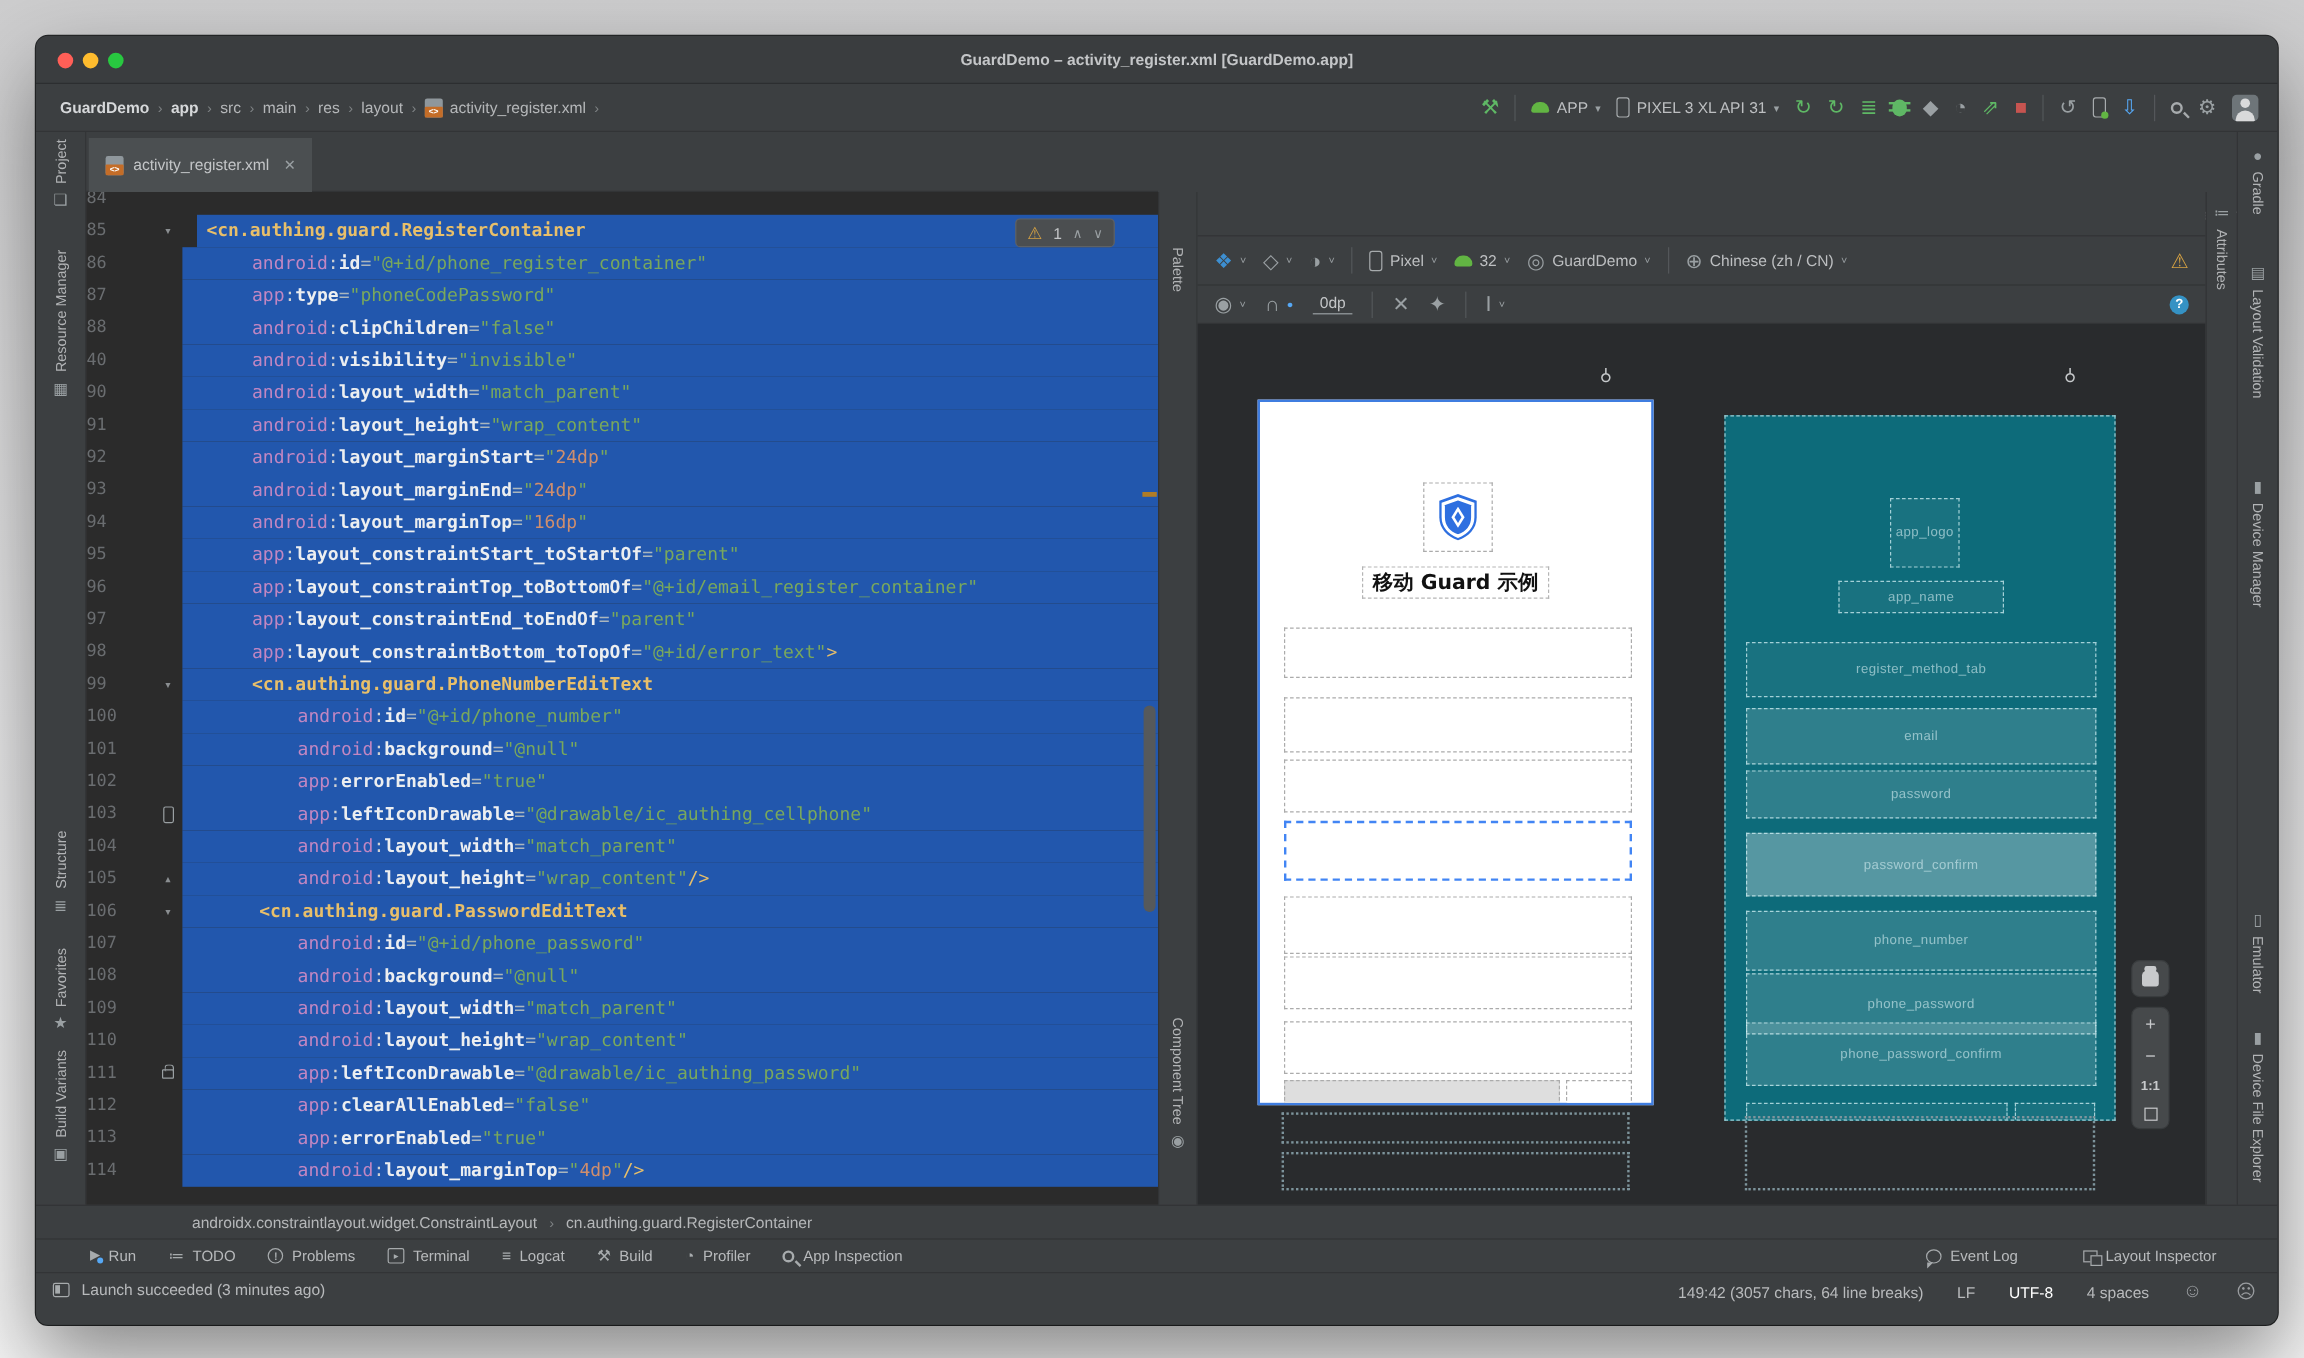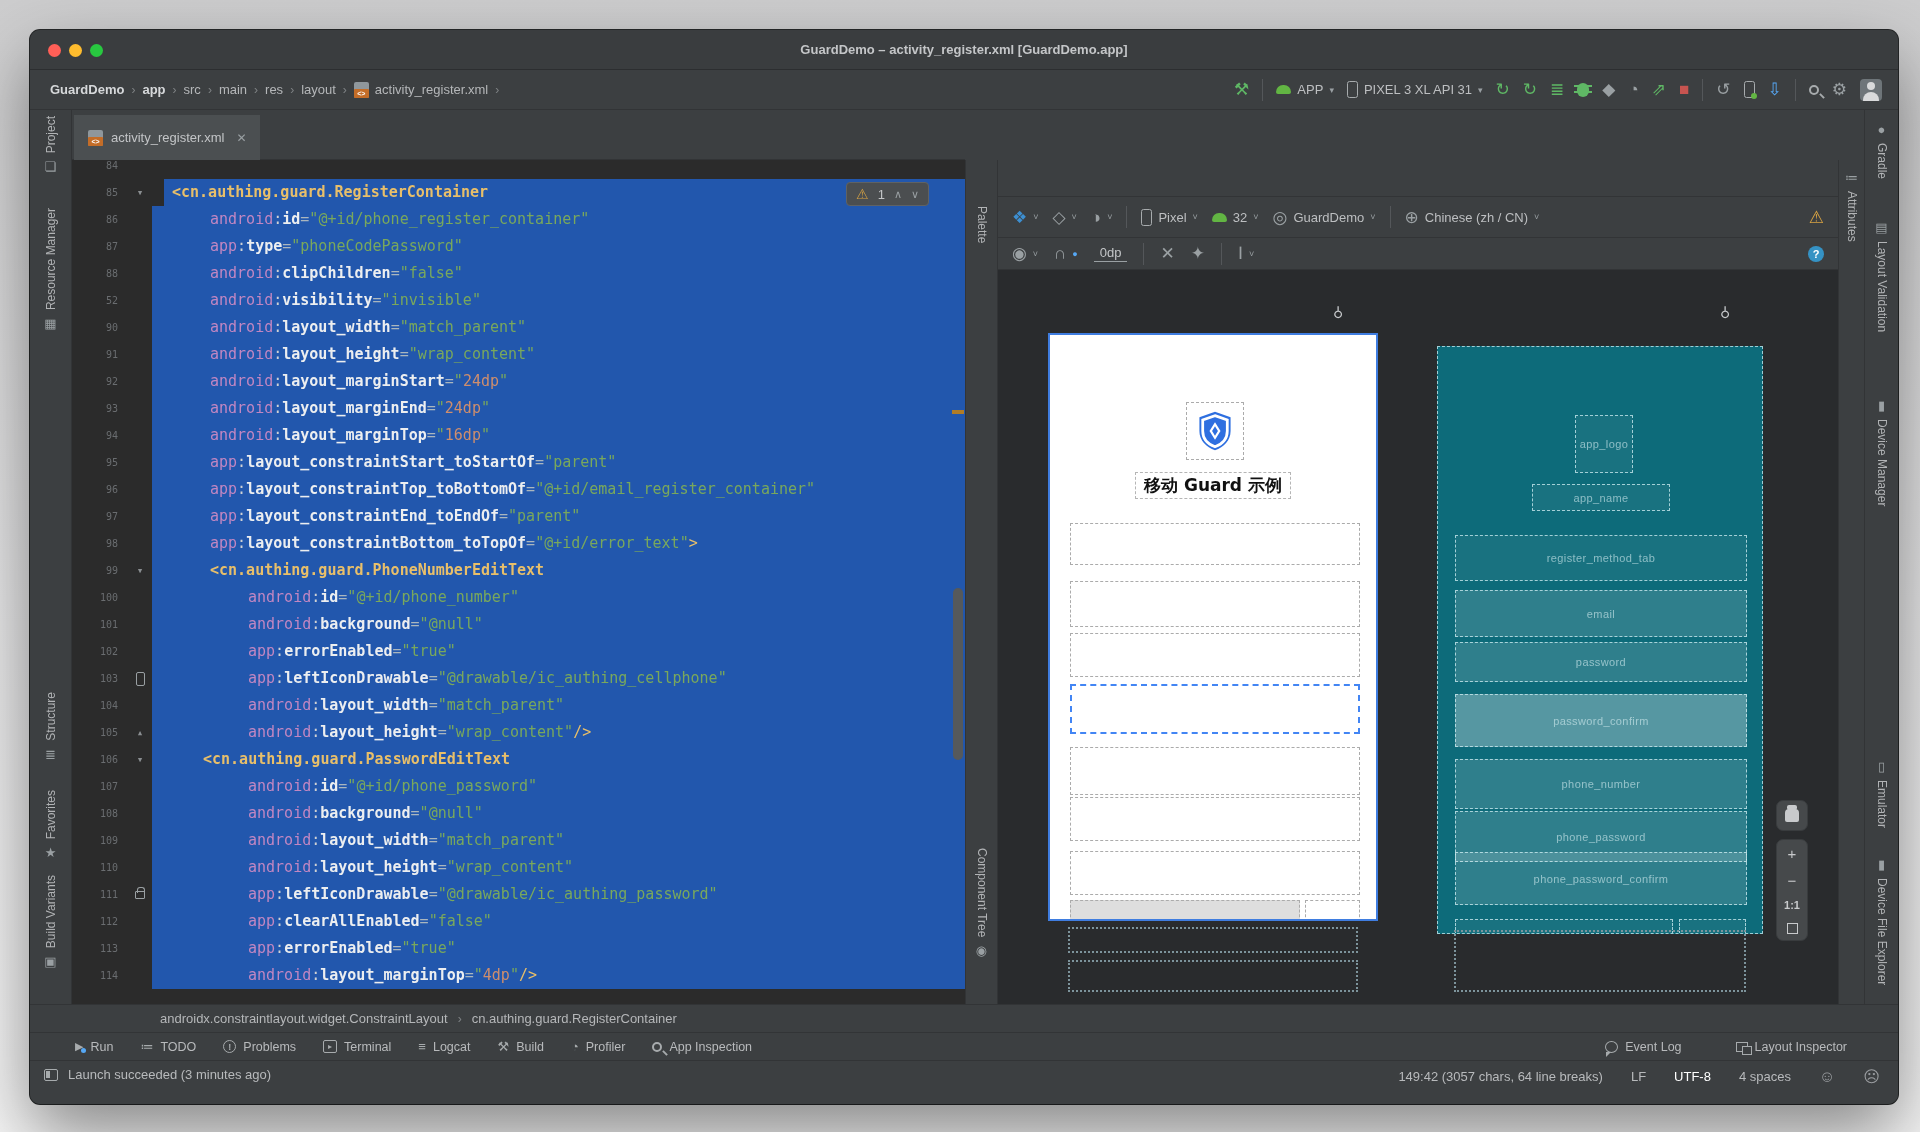--- a/index.html
+++ b/index.html
@@ -63,21 +63,21 @@
   
   #viewmodes { right:22px; top:135px; height:27px; display:flex; align-items:center; gap:4px; font-size:13px; color:#c3c5c7; }
   .vm { display:flex; align-items:center; gap:6px; padding:4px 9px; border-radius:4px; }
   .vm.active { background:#2d4c6e; color:#dfe1e3; }
   .vm .gi { font-size:13px; }
 
   
   #editor { left:42px; top:130px; width:893px; height:844px; background:#2b2b2b; overflow:hidden; }
   #code-lines { position:absolute; left:0; top:-8px; width:100%; }
   .cl { display:flex; height:27px; line-height:27px; font-family:"DejaVu Sans Mono", monospace; font-size:15px; white-space:pre; }
-  .ln { width:56px; flex:0 0 56px; text-align:right; padding-right:10px; color:#6a6d70; font-size:10px; }
+  .ln { width:56px; flex:0 0 56px; padding-right:10px; color:#6a6d70; font-size:14px; }
   .gut { width:24px; flex:0 0 24px; display:flex; align-items:center; justify-content:center; }
   .ct { flex:1 1 auto; min-width:0; }
   .cl.sel .ct { background:#2257ad; }
   .cl.selstart .ct { background:linear-gradient(90deg, transparent 0 12px, #2257ad 12px); }
   .tk-tag { color:#e8bf6a; font-weight:bold; }
   .tk-ns { color:#c287c2; }
   .tk-pc { color:#d0d2d4; }
   .tk-attr { color:#eceef0; font-weight:bold; }
   .tk-eq { color:#aab6be; }
   .tk-q, .tk-val { color:#79a85c; }
@@ -277,38 +277,38 @@
       </span>
     </div>
 
   <div id="editor" class="abs">
     <div id="code-lines">
         <div class="cl"><span class="ln">84</span><span class="gut"></span><span class="ct" style="padding-left: 20px;"></span></div>
         <div class="cl selstart"><span class="ln">85</span><span class="gut"><span class="g-fold">▾</span></span><span class="ct" style="padding-left: 20px;"><span class="tk-tag">&lt;cn.authing.guard.RegisterContainer</span></span></div>
         <div class="cl sel"><span class="ln">86</span><span class="gut"></span><span class="ct" style="padding-left: 58px;"><span class="tk-ns">android</span><span class="tk-pc">:</span><span class="tk-attr">id</span><span class="tk-eq">=</span><span class="tk-q">"</span><span class="tk-val">@+id/phone_register_container</span><span class="tk-q">"</span></span></div>
         <div class="cl sel"><span class="ln">87</span><span class="gut"></span><span class="ct" style="padding-left: 58px;"><span class="tk-ns">app</span><span class="tk-pc">:</span><span class="tk-attr">type</span><span class="tk-eq">=</span><span class="tk-q">"</span><span class="tk-val">phoneCodePassword</span><span class="tk-q">"</span></span></div>
         <div class="cl sel"><span class="ln">88</span><span class="gut"></span><span class="ct" style="padding-left: 58px;"><span class="tk-ns">android</span><span class="tk-pc">:</span><span class="tk-attr">clipChildren</span><span class="tk-eq">=</span><span class="tk-q">"</span><span class="tk-val">false</span><span class="tk-q">"</span></span></div>
-        <div class="cl sel"><span class="ln">52</span><span class="gut"></span><span class="ct" style="padding-left: 58px;"><span class="tk-ns">android</span><span class="tk-pc">:</span><span class="tk-attr">visibility</span><span class="tk-eq">=</span><span class="tk-q">"</span><span class="tk-val">invisible</span><span class="tk-q">"</span></span></div>
+        <div class="cl sel"><span class="ln">40</span><span class="gut"></span><span class="ct" style="padding-left: 58px;"><span class="tk-ns">android</span><span class="tk-pc">:</span><span class="tk-attr">visibility</span><span class="tk-eq">=</span><span class="tk-q">"</span><span class="tk-val">invisible</span><span class="tk-q">"</span></span></div>
         <div class="cl sel"><span class="ln">90</span><span class="gut"></span><span class="ct" style="padding-left: 58px;"><span class="tk-ns">android</span><span class="tk-pc">:</span><span class="tk-attr">layout_width</span><span class="tk-eq">=</span><span class="tk-q">"</span><span class="tk-val">match_parent</span><span class="tk-q">"</span></span></div>
         <div class="cl sel"><span class="ln">91</span><span class="gut"></span><span class="ct" style="padding-left: 58px;"><span class="tk-ns">android</span><span class="tk-pc">:</span><span class="tk-attr">layout_height</span><span class="tk-eq">=</span><span class="tk-q">"</span><span class="tk-val">wrap_content</span><span class="tk-q">"</span></span></div>
         <div class="cl sel"><span class="ln">92</span><span class="gut"></span><span class="ct" style="padding-left: 58px;"><span class="tk-ns">android</span><span class="tk-pc">:</span><span class="tk-attr">layout_marginStart</span><span class="tk-eq">=</span><span class="tk-q">"</span><span class="tk-dim">24dp</span><span class="tk-q">"</span></span></div>
         <div class="cl sel"><span class="ln">93</span><span class="gut"></span><span class="ct" style="padding-left: 58px;"><span class="tk-ns">android</span><span class="tk-pc">:</span><span class="tk-attr">layout_marginEnd</span><span class="tk-eq">=</span><span class="tk-q">"</span><span class="tk-dim">24dp</span><span class="tk-q">"</span></span></div>
         <div class="cl sel"><span class="ln">94</span><span class="gut"></span><span class="ct" style="padding-left: 58px;"><span class="tk-ns">android</span><span class="tk-pc">:</span><span class="tk-attr">layout_marginTop</span><span class="tk-eq">=</span><span class="tk-q">"</span><span class="tk-dim">16dp</span><span class="tk-q">"</span></span></div>
         <div class="cl sel"><span class="ln">95</span><span class="gut"></span><span class="ct" style="padding-left: 58px;"><span class="tk-ns">app</span><span class="tk-pc">:</span><span class="tk-attr">layout_constraintStart_toStartOf</span><span class="tk-eq">=</span><span class="tk-q">"</span><span class="tk-val">parent</span><span class="tk-q">"</span></span></div>
         <div class="cl sel"><span class="ln">96</span><span class="gut"></span><span class="ct" style="padding-left: 58px;"><span class="tk-ns">app</span><span class="tk-pc">:</span><span class="tk-attr">layout_constraintTop_toBottomOf</span><span class="tk-eq">=</span><span class="tk-q">"</span><span class="tk-val">@+id/email_register_container</span><span class="tk-q">"</span></span></div>
         <div class="cl sel"><span class="ln">97</span><span class="gut"></span><span class="ct" style="padding-left: 58px;"><span class="tk-ns">app</span><span class="tk-pc">:</span><span class="tk-attr">layout_constraintEnd_toEndOf</span><span class="tk-eq">=</span><span class="tk-q">"</span><span class="tk-val">parent</span><span class="tk-q">"</span></span></div>
         <div class="cl sel"><span class="ln">98</span><span class="gut"></span><span class="ct" style="padding-left: 58px;"><span class="tk-ns">app</span><span class="tk-pc">:</span><span class="tk-attr">layout_constraintBottom_toTopOf</span><span class="tk-eq">=</span><span class="tk-q">"</span><span class="tk-val">@+id/error_text</span><span class="tk-q">"</span><span class="tk-close">&gt;</span></span></div>
         <div class="cl sel"><span class="ln">99</span><span class="gut"><span class="g-fold">▾</span></span><span class="ct" style="padding-left: 58px;"><span class="tk-tag">&lt;cn.authing.guard.PhoneNumberEditText</span></span></div>
         <div class="cl sel"><span class="ln">100</span><span class="gut"></span><span class="ct" style="padding-left: 96px;"><span class="tk-ns">android</span><span class="tk-pc">:</span><span class="tk-attr">id</span><span class="tk-eq">=</span><span class="tk-q">"</span><span class="tk-val">@+id/phone_number</span><span class="tk-q">"</span></span></div>
         <div class="cl sel"><span class="ln">101</span><span class="gut"></span><span class="ct" style="padding-left: 96px;"><span class="tk-ns">android</span><span class="tk-pc">:</span><span class="tk-attr">background</span><span class="tk-eq">=</span><span class="tk-q">"</span><span class="tk-val">@null</span><span class="tk-q">"</span></span></div>
         <div class="cl sel"><span class="ln">102</span><span class="gut"></span><span class="ct" style="padding-left: 96px;"><span class="tk-ns">app</span><span class="tk-pc">:</span><span class="tk-attr">errorEnabled</span><span class="tk-eq">=</span><span class="tk-q">"</span><span class="tk-val">true</span><span class="tk-q">"</span></span></div>
         <div class="cl sel"><span class="ln">103</span><span class="gut"><span class="g-phone"></span></span><span class="ct" style="padding-left: 96px;"><span class="tk-ns">app</span><span class="tk-pc">:</span><span class="tk-attr">leftIconDrawable</span><span class="tk-eq">=</span><span class="tk-q">"</span><span class="tk-val">@drawable/ic_authing_cellphone</span><span class="tk-q">"</span></span></div>
         <div class="cl sel"><span class="ln">104</span><span class="gut"></span><span class="ct" style="padding-left: 96px;"><span class="tk-ns">android</span><span class="tk-pc">:</span><span class="tk-attr">layout_width</span><span class="tk-eq">=</span><span class="tk-q">"</span><span class="tk-val">match_parent</span><span class="tk-q">"</span></span></div>
         <div class="cl sel"><span class="ln">105</span><span class="gut"><span class="g-foldend">▴</span></span><span class="ct" style="padding-left: 96px;"><span class="tk-ns">android</span><span class="tk-pc">:</span><span class="tk-attr">layout_height</span><span class="tk-eq">=</span><span class="tk-q">"</span><span class="tk-val">wrap_content</span><span class="tk-q">"</span><span class="tk-close">/&gt;</span></span></div>
-        <div class="cl sel"><span class="ln">106</span><span class="gut"><span class="g-fold">▾</span></span><span class="ct" style="padding-left: 51px;"><span class="tk-tag">&lt;cn.authing.guard.PasswordEditText</span></span></div>
+        <div class="cl sel"><span class="ln">106</span><span class="gut"><span class="g-fold">▾</span></span><span class="ct" style="padding-left: 64px;"><span class="tk-tag">&lt;cn.authing.guard.PasswordEditText</span></span></div>
         <div class="cl sel"><span class="ln">107</span><span class="gut"></span><span class="ct" style="padding-left: 96px;"><span class="tk-ns">android</span><span class="tk-pc">:</span><span class="tk-attr">id</span><span class="tk-eq">=</span><span class="tk-q">"</span><span class="tk-val">@+id/phone_password</span><span class="tk-q">"</span></span></div>
         <div class="cl sel"><span class="ln">108</span><span class="gut"></span><span class="ct" style="padding-left: 96px;"><span class="tk-ns">android</span><span class="tk-pc">:</span><span class="tk-attr">background</span><span class="tk-eq">=</span><span class="tk-q">"</span><span class="tk-val">@null</span><span class="tk-q">"</span></span></div>
         <div class="cl sel"><span class="ln">109</span><span class="gut"></span><span class="ct" style="padding-left: 96px;"><span class="tk-ns">android</span><span class="tk-pc">:</span><span class="tk-attr">layout_width</span><span class="tk-eq">=</span><span class="tk-q">"</span><span class="tk-val">match_parent</span><span class="tk-q">"</span></span></div>
         <div class="cl sel"><span class="ln">110</span><span class="gut"></span><span class="ct" style="padding-left: 96px;"><span class="tk-ns">android</span><span class="tk-pc">:</span><span class="tk-attr">layout_height</span><span class="tk-eq">=</span><span class="tk-q">"</span><span class="tk-val">wrap_content</span><span class="tk-q">"</span></span></div>
         <div class="cl sel"><span class="ln">111</span><span class="gut"><span class="g-lock"></span></span><span class="ct" style="padding-left: 96px;"><span class="tk-ns">app</span><span class="tk-pc">:</span><span class="tk-attr">leftIconDrawable</span><span class="tk-eq">=</span><span class="tk-q">"</span><span class="tk-val">@drawable/ic_authing_password</span><span class="tk-q">"</span></span></div>
         <div class="cl sel"><span class="ln">112</span><span class="gut"></span><span class="ct" style="padding-left: 96px;"><span class="tk-ns">app</span><span class="tk-pc">:</span><span class="tk-attr">clearAllEnabled</span><span class="tk-eq">=</span><span class="tk-q">"</span><span class="tk-val">false</span><span class="tk-q">"</span></span></div>
         <div class="cl sel"><span class="ln">113</span><span class="gut"></span><span class="ct" style="padding-left: 96px;"><span class="tk-ns">app</span><span class="tk-pc">:</span><span class="tk-attr">errorEnabled</span><span class="tk-eq">=</span><span class="tk-q">"</span><span class="tk-val">true</span><span class="tk-q">"</span></span></div>
         <div class="cl sel"><span class="ln">114</span><span class="gut"></span><span class="ct" style="padding-left: 96px;"><span class="tk-ns">android</span><span class="tk-pc">:</span><span class="tk-attr">layout_marginTop</span><span class="tk-eq">=</span><span class="tk-q">"</span><span class="tk-dim">4dp</span><span class="tk-q">"</span><span class="tk-close">/&gt;</span></span></div>
       </div>
     <div id="lens" class="abs">

